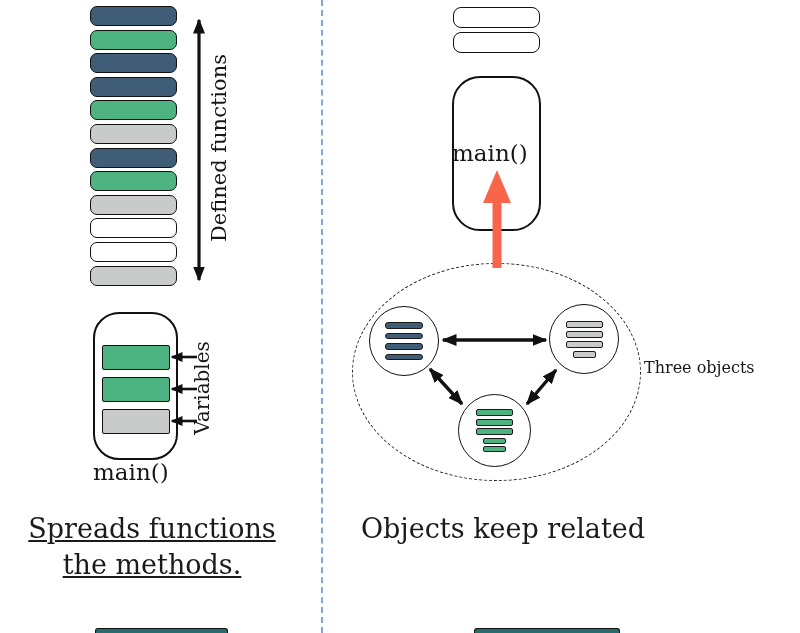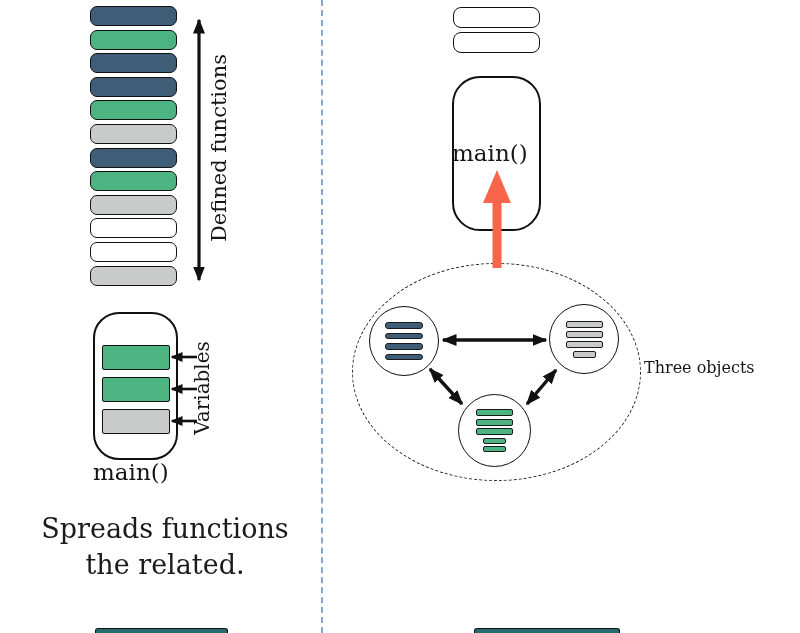--- a/index.html
+++ b/index.html
@@ -47,21 +47,21 @@
   .cbar.green{background:var(--green,#4db381);}
   .cbar.wide{width:38px;height:6.5px;}
   .cbar.narrow{width:23px;height:6.5px;}
   .c-gray .cbar.wide{width:37px;height:7px;border-radius:2px;}
   .c-gray .cbar.narrow{height:7px;border-radius:2px;}
   .c-green .cbar.wide{width:37px;height:7px;border-radius:2px;}
   .c-green .cbar.narrow{height:6px;border-radius:2px;}
   
   .three-objects{left:644px;top:358px;font-size:16px;white-space:nowrap;}
   .caption{font-size:27px;line-height:36px;text-align:center;color:#1b1b1b;}
-  .caption.left{left:13px;top:511px;width:304px;}
+  .caption.left{left:0;top:511px;width:304px;text-decoration:underline;}
   .caption.right{left:342px;top:511px;width:322px;}
   
   .teal-bar{top:628px;height:6px;background:var(--teal_bar,#2a6b6e);border-radius:3px 3px 0 0;border:1px solid #111;border-bottom:none;box-sizing:border-box;}
   .teal-bar.left{left:95px;width:133px;}
   .teal-bar.right{left:474px;width:146px;}
   
   svg.overlay{position:absolute;left:0;top:0;pointer-events:none;}
 </style>
 </head>
 <body>
@@ -95,21 +95,21 @@
           <div class="lbar pill-gray" style="background: rgb(201, 203, 202);"></div>
         </div>
     </div>
 
     <div class="abs vlabel variables-label">Variables</div>
 
     <div class="abs main-label left">main()</div>
 
     <div class="abs caption left">
       <div>Spreads functions</div>
-      <div>the related.</div>
+      <div>the methods.</div>
     </div>
 
     <div class="abs teal-bar left"></div>
   </div>
 
   <div>
     <div class="abs rpills">
         <div class="pill white"></div>
         <div class="pill white"></div>
       </div>
@@ -135,20 +135,21 @@
         <div class="cbar green wide"></div>
         <div class="cbar green wide"></div>
         <div class="cbar green wide"></div>
         <div class="cbar green narrow"></div>
         <div class="cbar green narrow"></div>
       </div>
 
     <div class="abs three-objects">Three objects</div>
 
     <div class="abs caption right">
+      <div>Objects keep related</div>
     </div>
 
     <div class="abs teal-bar right"></div>
   </div>
 
   <svg class="overlay" width="800" height="633" viewBox="0 0 800 633">
     <defs>
       <marker id="ah" markerUnits="userSpaceOnUse" markerWidth="15" markerHeight="12" refX="13.5" refY="6" orient="auto-start-reverse">
         <path d="M0,0 L15,6 L0,12 Z" fill="#111"></path>
       </marker>

